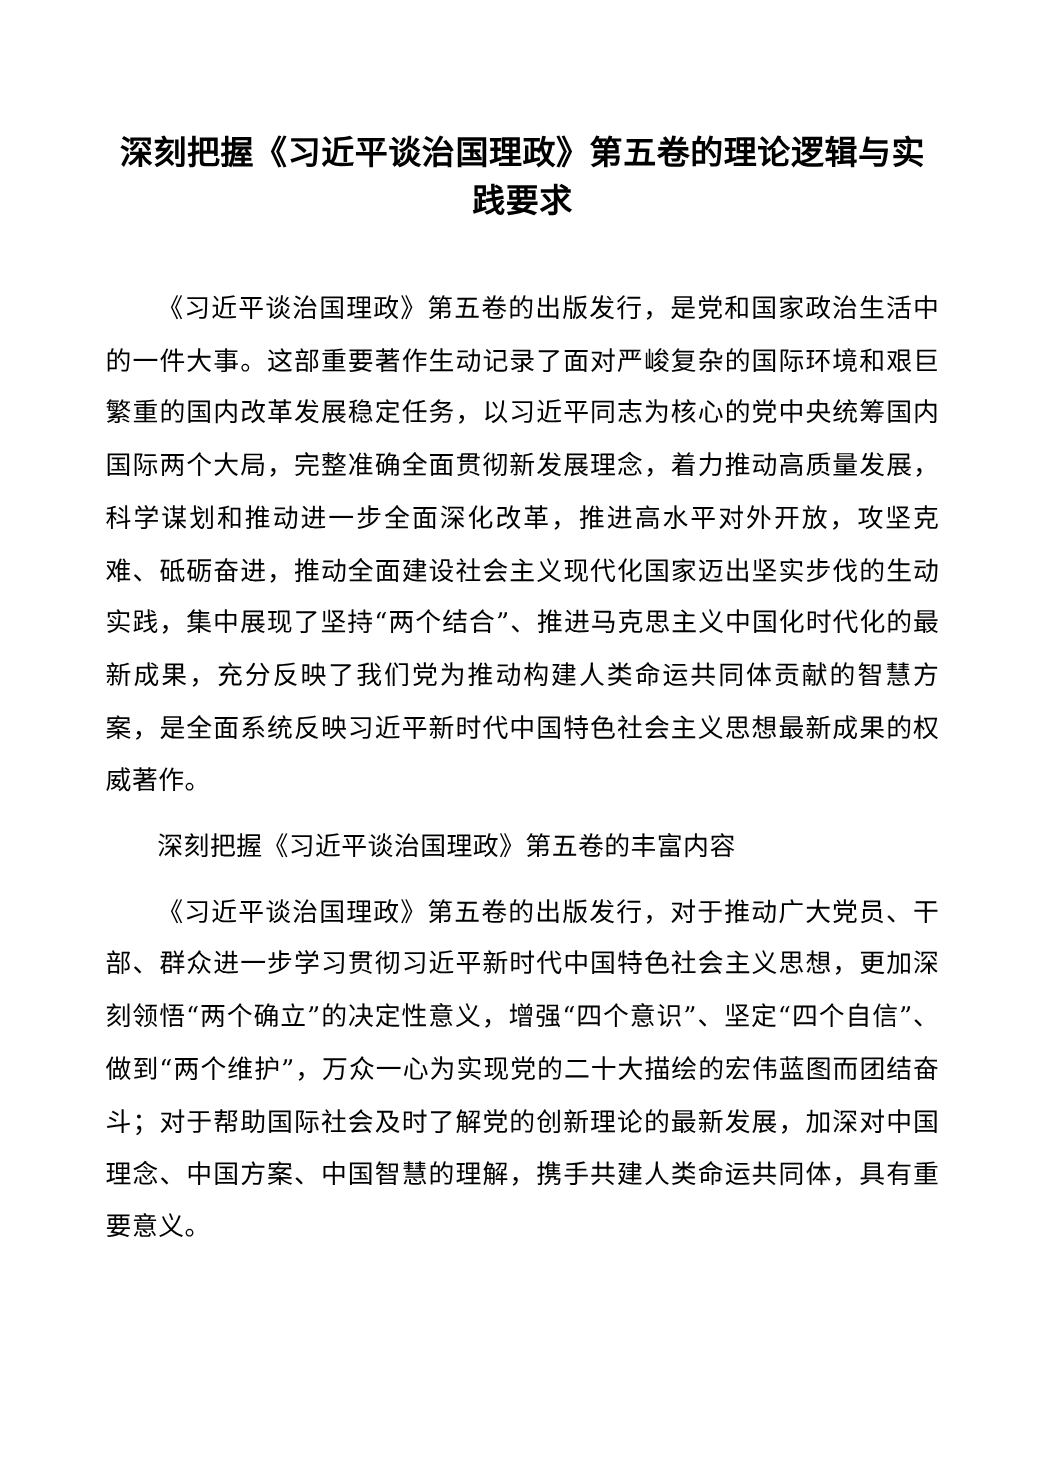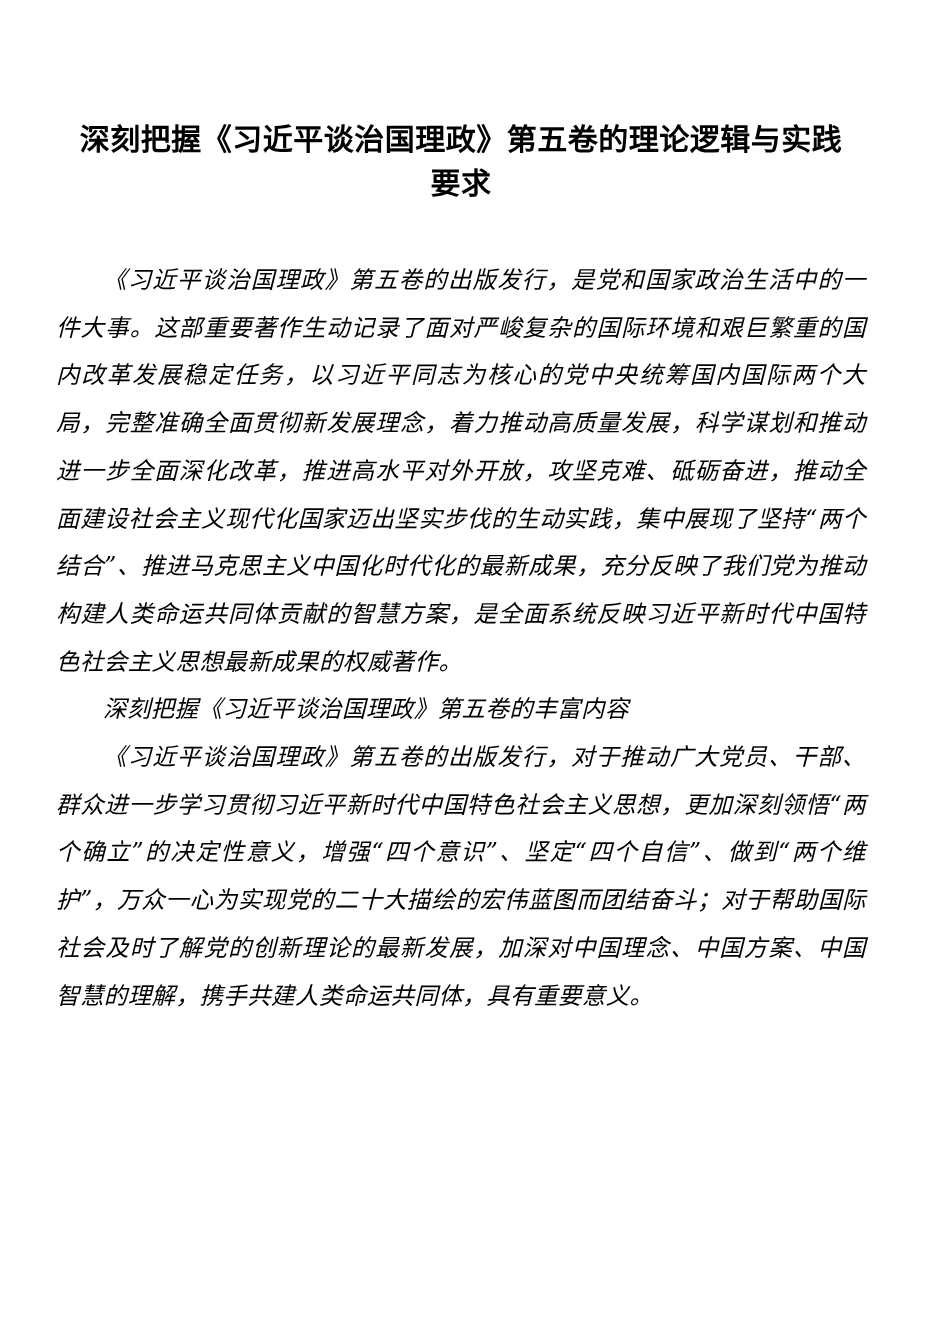--- a/index.html
+++ b/index.html
@@ -12,43 +12,42 @@
     width: 950px;
     height: 1344px;
     font-family: "DejaVu Serif", "Liberation Serif", serif;
     color: #000000;
     overflow: hidden;
   }
   .page {
     box-sizing: border-box;
     width: 950px;
     height: 1156px;
-    padding: 118px 84px 40px 56px;
+    padding: 118px 84px 40px 84px;
     background: #ffffff;
     position: relative;
   }
   .doc-title {
     font-size: 30px;
     font-weight: bold;
     line-height: 1.45;
     text-align: center;
     letter-spacing: 0.5px;
     margin: 0 0 52px 0;
     padding: 0 10px;
     font-family: "DejaVu Sans", "Liberation Sans", sans-serif;
   }
   .body-text {
     font-size: 23.5px;
     line-height: 2.03;
     text-align: justify;
     text-justify: inter-ideograph;
     letter-spacing: 0.4px;
-    margin: 0;
+    margin: 12px;
     text-indent: 2em;
-    font-style: italic;
   }
   .body-text + .body-text {
     margin-top: 0;
   }
 </style>
 </head>
 <body>
 
 <div class="page">
   <h1 class="doc-title">深刻把握《习近平谈治国理政》第五卷的理论逻辑与实践要求</h1>

